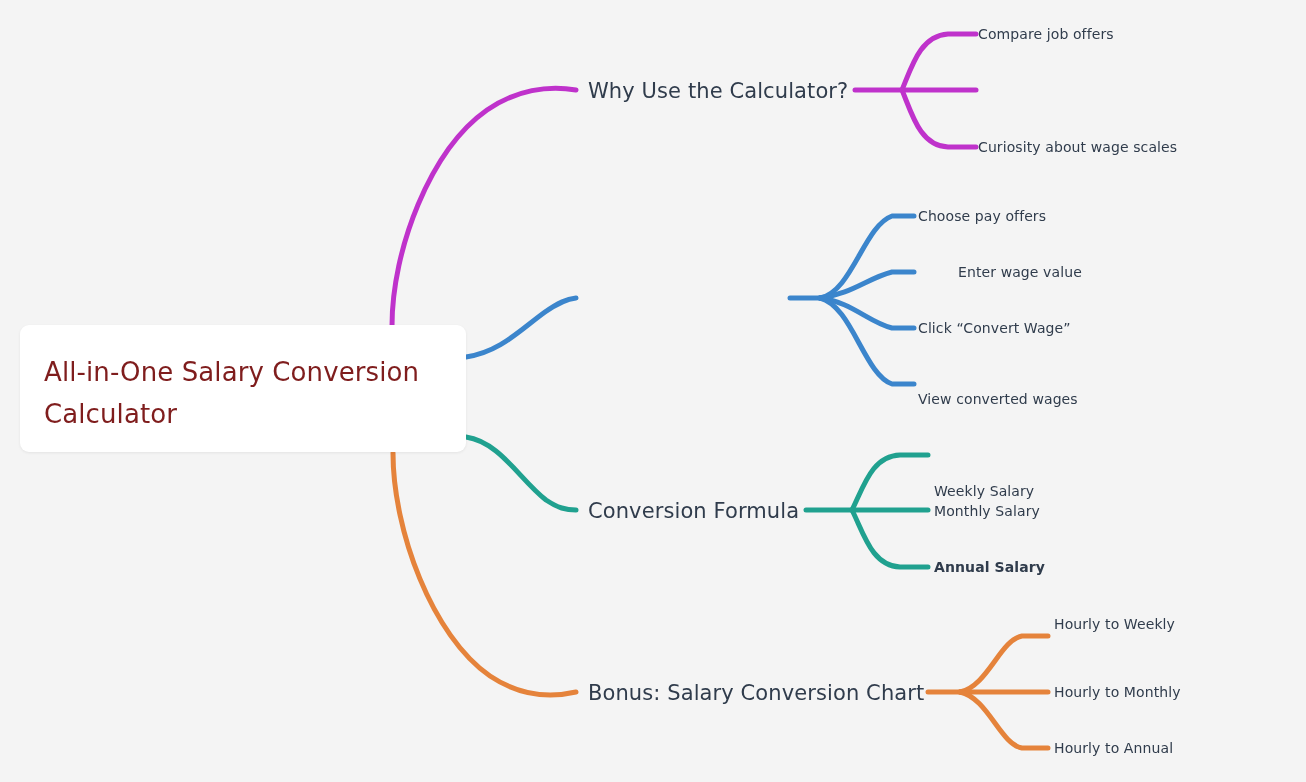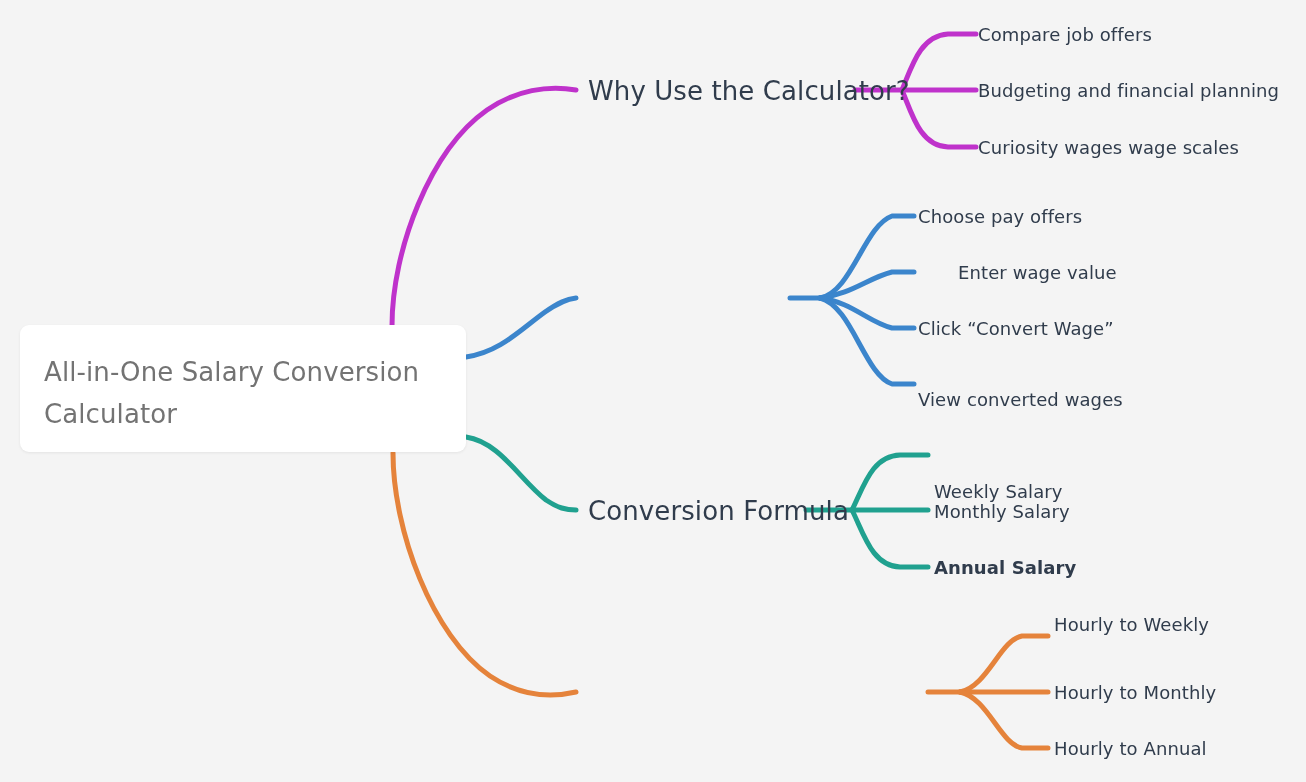--- a/index.html
+++ b/index.html
@@ -45,36 +45,36 @@
     height: 127px;
     background: #ffffff;
     border-radius: 9px;
     box-sizing: border-box;
     padding: 26px 24px 0 24px;
     box-shadow: 0 1px 3px rgba(0,0,0,0.07);
   }
   #root-label {
     font-size: 26px;
     line-height: 42px;
-    color: #737373;
+    color: #7f1d1d;
     letter-spacing: 0.1px;
     white-space: pre-line;
   }
   .node-label {
     position: absolute;
     color: #303c4c;
     white-space: nowrap;
     transform: translateY(-50%);
   }
   .branch-label {
-    font-size: 26px;
+    font-size: 21px;
     letter-spacing: 0.1px;
   }
   .leaf-label {
-    font-size: 18px;
+    font-size: 14px;
     letter-spacing: 0.1px;
   }
 </style>
 </head>
 <body style="background: rgb(244, 244, 244);">
 
 <div id="mindmap" style="background: rgb(244, 244, 244);">
 
   <svg id="edges" viewBox="0 0 1306 782" xmlns="http://www.w3.org/2000/svg">
 
@@ -113,30 +113,30 @@
 
   </svg>
 
   <div id="root-node">
     <div id="root-label">All-in-One Salary Conversion
 Calculator</div>
   </div>
 
   <div class="node-label branch-label" style="left:588px; top:91px;">Why Use the Calculator?</div>
   <div class="node-label leaf-label" style="left:978px; top:34px;">Compare job offers</div>
-  <div class="node-label leaf-label" style="left:978px; top:90px;">Budgeting and financial planning</div>
-  <div class="node-label leaf-label" style="left:978px; top:147px;">Curiosity wages wage scales</div>
+  <div class="node-label leaf-label" style="left:978px; top:147px;">Curiosity about wage scales</div>
 
   <div class="node-label leaf-label" style="left:918px; top:216px;">Choose pay offers</div>
   <div class="node-label leaf-label" style="left:918px; top:272px;margin-left:40px;">Enter wage value</div>
   <div class="node-label leaf-label" style="left:918px; top:328px;">Click “Convert Wage”</div>
   <div class="node-label leaf-label" style="left:918px; top:384px;margin-top:15px;">View converted wages</div>
 
   <div class="node-label branch-label" style="left:588px; top:511px;">Conversion Formula</div>
   <div class="node-label leaf-label" style="left:934px; top:455px;margin-top:36px;">Weekly Salary</div>
   <div class="node-label leaf-label" style="left:934px; top:511px;">Monthly Salary</div>
   <div class="node-label leaf-label" style="left:934px; top:567px;font-weight:bold;">Annual Salary</div>
 
+  <div class="node-label branch-label" style="left:588px; top:693px;">Bonus: Salary Conversion Chart</div>
   <div class="node-label leaf-label" style="left:1054px; top:624px;">Hourly to Weekly</div>
   <div class="node-label leaf-label" style="left:1054px; top:692px;">Hourly to Monthly</div>
   <div class="node-label leaf-label" style="left:1054px; top:748px;">Hourly to Annual</div>
 
 </div>
 
 </body></html>

